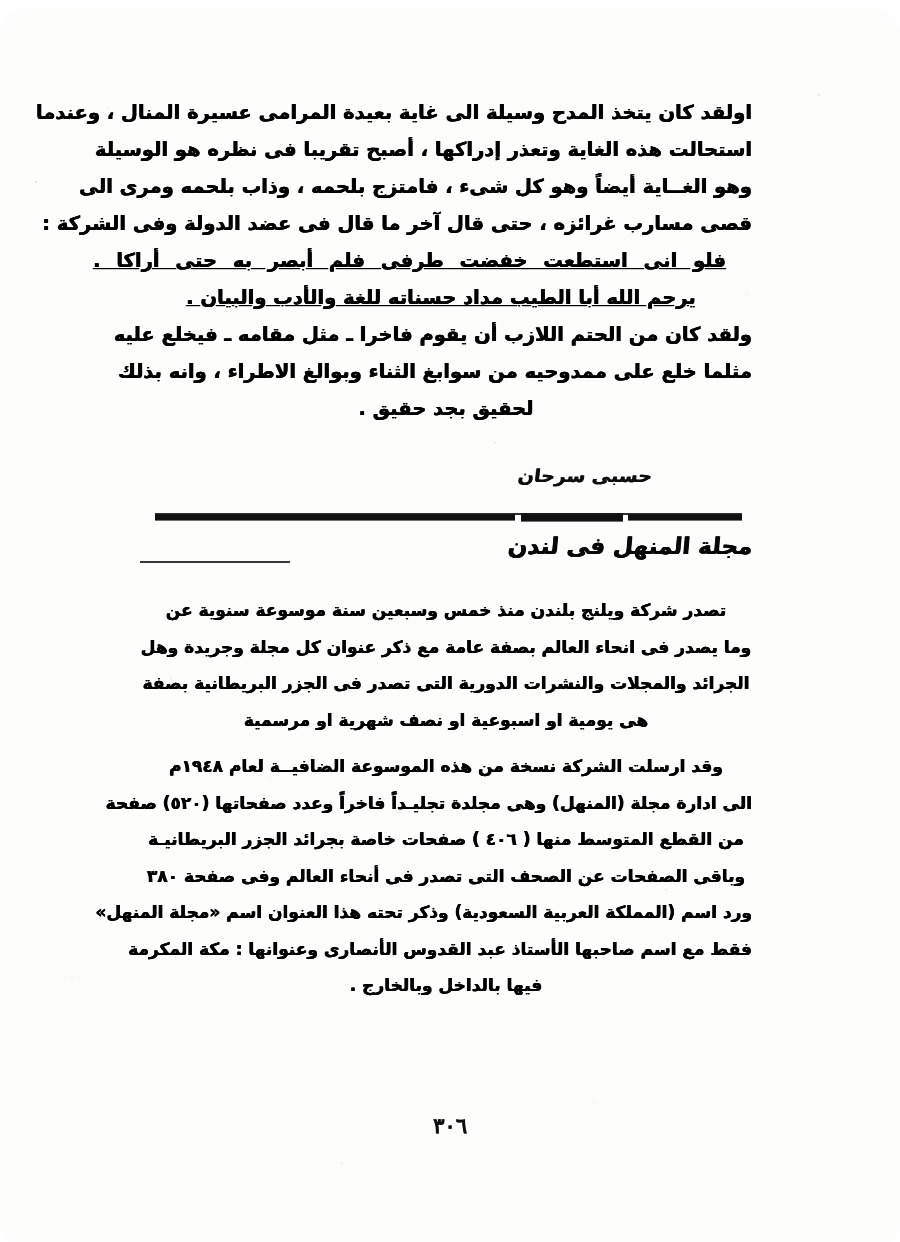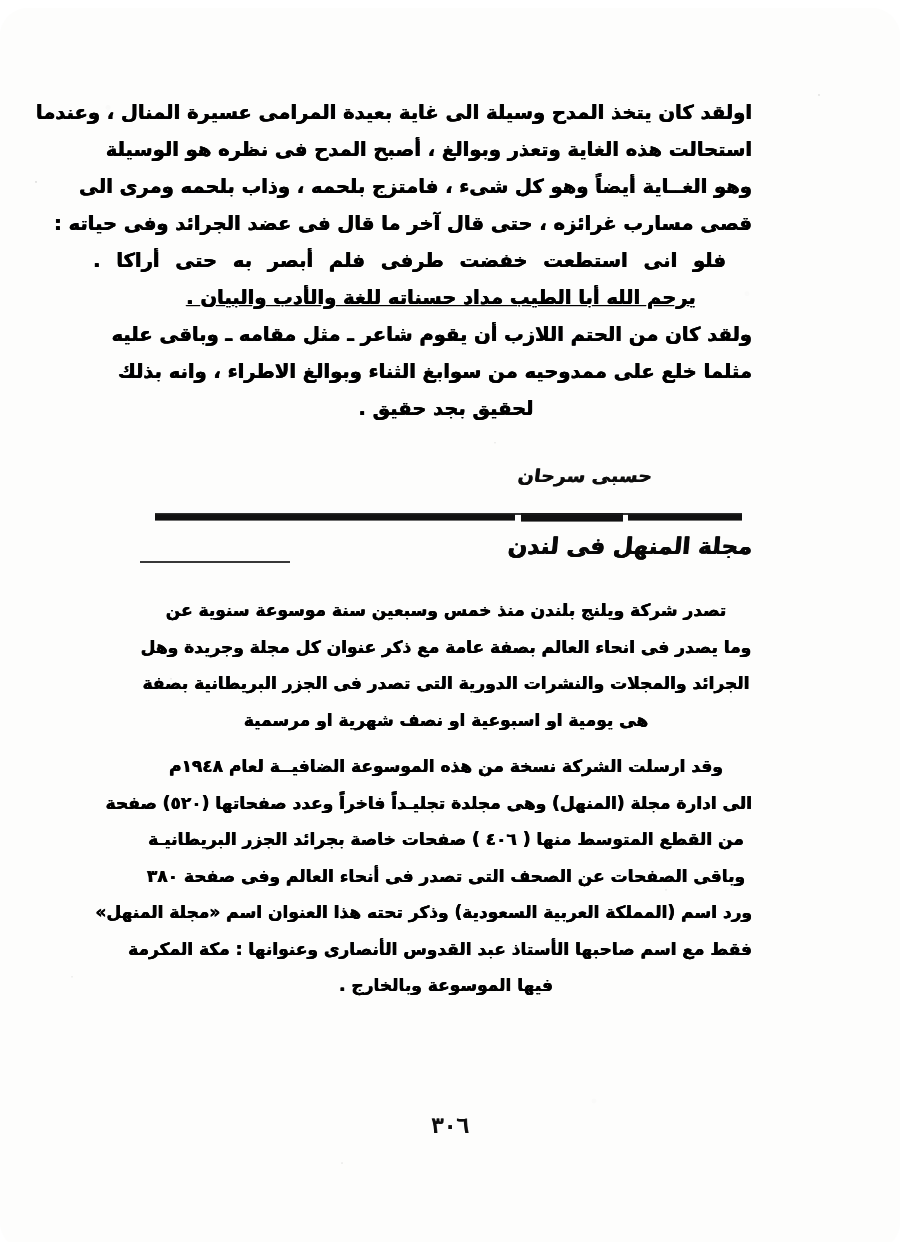--- a/index.html
+++ b/index.html
@@ -85,20 +85,21 @@
   .align-center { text-align: right; }
   .align-just   { text-align: justify; }
 
   
   .verse-line {
     font-size: 19.5px;
     line-height: 40px;
     word-spacing: 9px;
     text-align: center;
     padding-right: 26px;
+    text-decoration: underline;
   }
 
   .blessing-line {
     font-size: 19px;
     line-height: 38px;
     text-align: center;
     padding-right: 10px;
     text-decoration: underline;
   }
 
@@ -210,44 +211,44 @@
   #page-number {
     position: absolute;
     top: 1106px;
     right: 0;
     left: 0;
     text-align: center;
   }
 
   #page-number .pnum {
     color: #0d0d0d;
-    font-family: Liberation Mono, monospace;
+    font-family: Liberation Serif, serif;
     font-weight: 700;
     font-size: 21px;
     letter-spacing: 1px;
     text-shadow: 0.4px 0 0 rgba(0,0,0,0.8);
   }
 </style>
 </head>
 <body>
 
 <div class="page">
 
   <div class="text-col" id="upper-article">
 
     <div class="ar-line align-just line-row">اولقد كان يتخذ المدح وسيلة الى غاية بعيدة المرامى عسيرة المنال ، وعندما</div>
-    <div class="ar-line align-just line-row">استحالت هذه الغاية وتعذر وبوالغ ، أصبح المدح فى نظره هو الوسيلة</div>
+    <div class="ar-line align-just line-row">استحالت هذه الغاية وتعذر إدراكها ، أصبح تقريبا فى نظره هو الوسيلة</div>
     <div class="ar-line align-just line-row">وهو الغــاية أيضاً وهو كل شىء ، فامتزج بلحمه ، وذاب بلحمه ومرى الى</div>
-    <div class="ar-line align-just line-row">قصى مسارب غرائزه ، حتى قال آخر ما قال فى عضد الجرائد وفى حياته :</div>
+    <div class="ar-line align-just line-row">قصى مسارب غرائزه ، حتى قال آخر ما قال فى عضد الدولة وفى الشركة :</div>
 
     <div class="ar-line verse-line">فلو انى استطعت خفضت طرفى فلم أبصر به حتى أراكا .</div>
 
     <div class="ar-line blessing-line">يرحم الله أبا الطيب مداد حسناته للغة والأدب والبيان .</div>
 
-    <div class="ar-line align-just line-row">ولقد كان من الحتم اللازب أن يقوم شاعر ـ مثل مقامه ـ وباقى عليه</div>
+    <div class="ar-line align-just line-row">ولقد كان من الحتم اللازب أن يقوم فاخرا ـ مثل مقامه ـ فيخلع عليه</div>
     <div class="ar-line align-just line-row">مثلما خلع على ممدوحيه من سوابغ الثناء وبوالغ الاطراء ، وانه بذلك</div>
     <div class="ar-line align-left line-row">لحقيق بجد حقيق .</div>
   </div>
 
   <div id="signature">
     <span class="sig-text">حسبى سرحان</span>
   </div>
 
   <div id="divider">
     <span class="seg s1"></span>
@@ -270,21 +271,21 @@
     <div class="ar-line align-center line-row">هى يومية او اسبوعية او نصف شهرية او مرسمية</div>
 
     <div class="para-gap"></div>
 
     <div class="ar-line align-just line-row">وقد ارسلت الشركة نسخة من هذه الموسوعة الضافيــة لعام ١٩٤٨م</div>
     <div class="ar-line align-just line-row">الى ادارة مجلة (المنهل) وهى مجلدة تجليـداً فاخراً وعدد صفحاتها (٥٢٠) صفحة</div>
     <div class="ar-line align-just line-row">من القطع المتوسط منها ( ٤٠٦ ) صفحات خاصة بجرائد الجزر البريطانيـة</div>
     <div class="ar-line align-just line-row">وباقى الصفحات عن الصحف التى تصدر فى أنحاء العالم وفى صفحة ٣٨٠</div>
     <div class="ar-line align-just line-row">ورد اسم (المملكة العربية السعودية) وذكر تحته هذا العنوان اسم «مجلة المنهل»</div>
     <div class="ar-line align-just line-row">فقط مع اسم صاحبها الأستاذ عبد القدوس الأنصارى وعنوانها : مكة المكرمة</div>
-    <div class="ar-line align-left line-row">فيها الموسوعة وبالخارج .</div>
+    <div class="ar-line align-left line-row">فيها بالداخل وبالخارج .</div>
   </div>
 
   <div id="page-number">
     <span class="pnum">٣٠٦</span>
   </div>
 
   <div class="scan-noise"></div>
 </div>
 
 </body></html>

